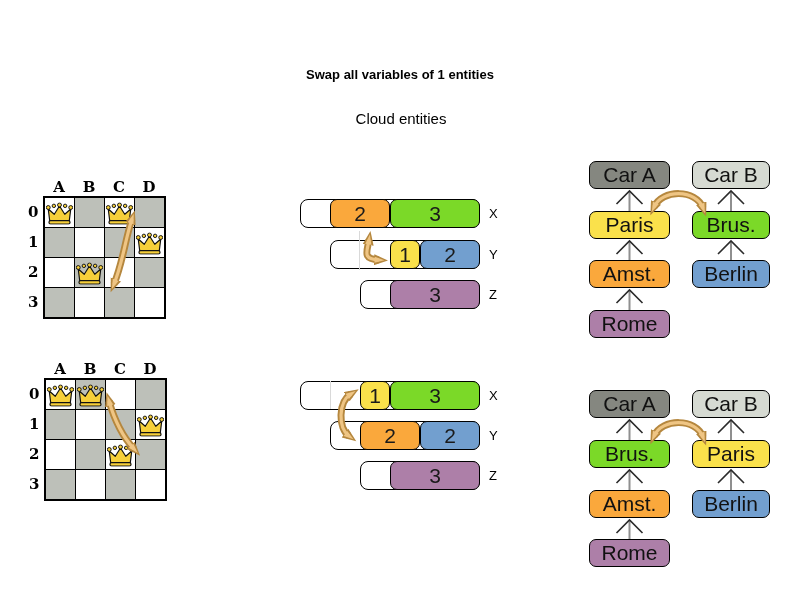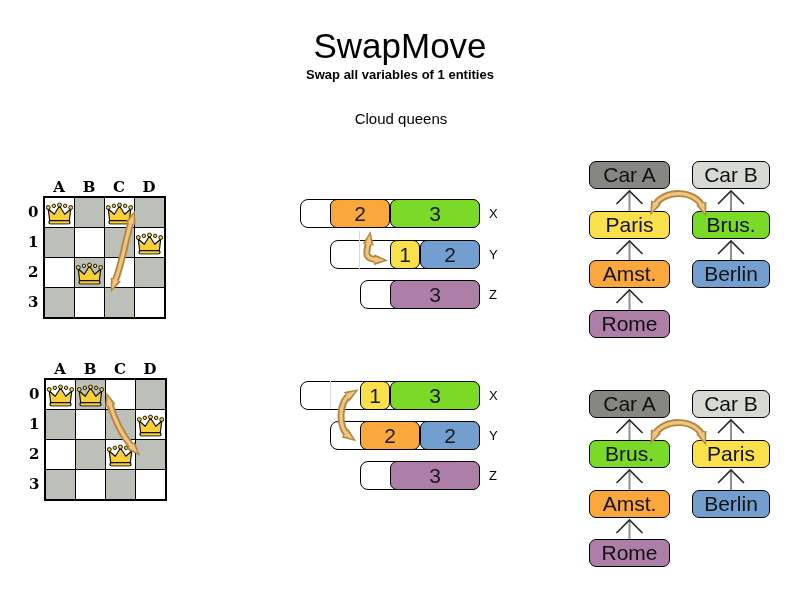--- a/index.html
+++ b/index.html
@@ -36,24 +36,23 @@
   
   #overlay{position:absolute;left:0;top:0;pointer-events:none;}
   .ad{stroke:#b5873e;stroke-width:7;fill:none;marker-start:url(#mD);marker-end:url(#mD);}
   .al{stroke:#efc584;stroke-width:3.2;fill:none;marker-start:url(#mL);marker-end:url(#mL);}
 </style>
 </head>
 <body>
 
 <div class="page">
 
-  <div class="title">SwapMove</div>
   <div class="subtitle">Swap all variables of 1 entities</div>
 
-  <div class="hdr hdr-cl">Cloud queens</div>
+  <div class="hdr hdr-cl">Cloud entities</div>
   <div class="hdr hdr-vr">
   </div>
 
   <div id="board-top" class="board" style="left:43px;top:196px;">
       <div class="cell w" style="left: 0px; top: 0px;"></div>
       <div class="cell g" style="left: 30px; top: 0px;"></div>
       <div class="cell w" style="left: 60px; top: 0px;"></div>
       <div class="cell g" style="left: 90px; top: 0px;"></div>
       <div class="cell g" style="left: 0px; top: 30px;"></div>
       <div class="cell w" style="left: 30px; top: 30px;"></div>

